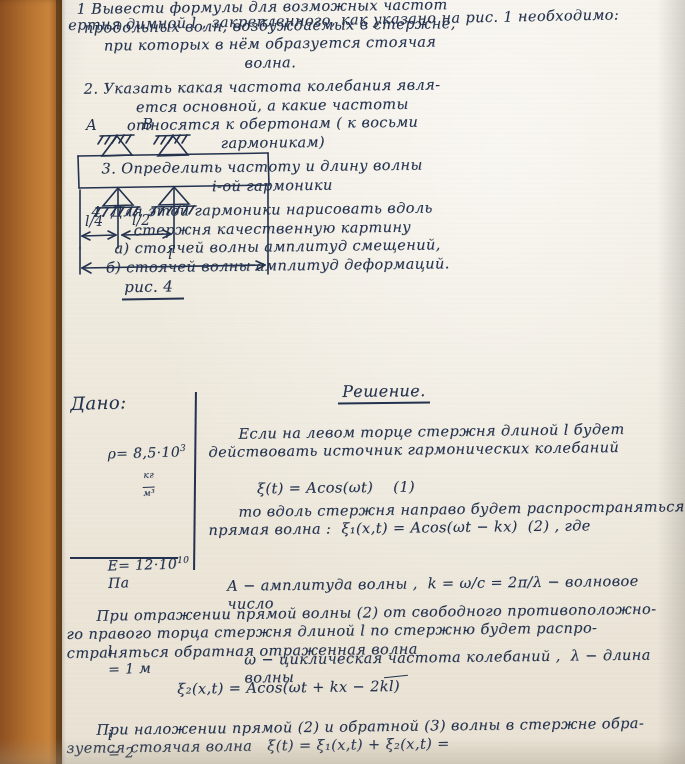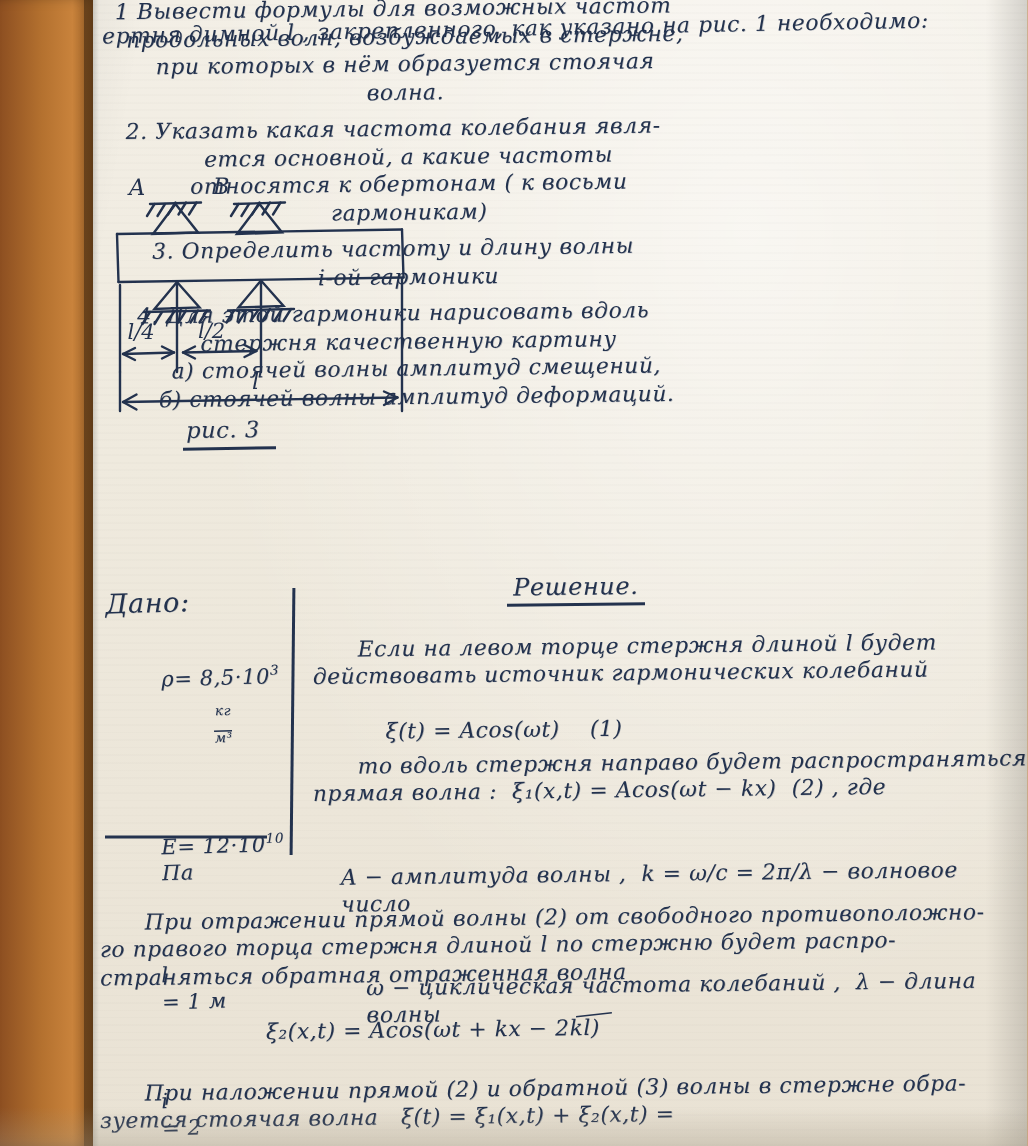--- a/index.html
+++ b/index.html
@@ -248,21 +248,21 @@
           <path d="M8,152 L8,178"></path>
         </g>
         <g fill="#23324e" font-family="DejaVu Serif, serif" font-style="italic">
           <text x="14" y="34" font-size="15">A</text>
           <text x="70" y="33" font-size="15">B</text>
           <text x="13" y="130" font-size="14">l/4</text>
           <text x="60" y="129" font-size="14">l/2</text>
           <text x="96" y="163" font-size="15">l</text>
         </g>
       </svg>
-      <div class="hw slant2 fig-cap">рис. 3</div>
+      <div class="hw slant2 fig-cap">рис. 4</div>
       <div class="fig-cap-underline"></div>
     </div>
 
     <div class="given">
       <div class="hw slant3 title" style="position:relative;left:6px;top:0;">Дано:</div>
 
       <div class="hw slant3 row" style="position:relative;left:4px;top:6px;">
         <span>ρ</span><span>= 8,5·10</span><sup>3</sup>
         <span class="frac">
           <span class="num">кг</span><br>

